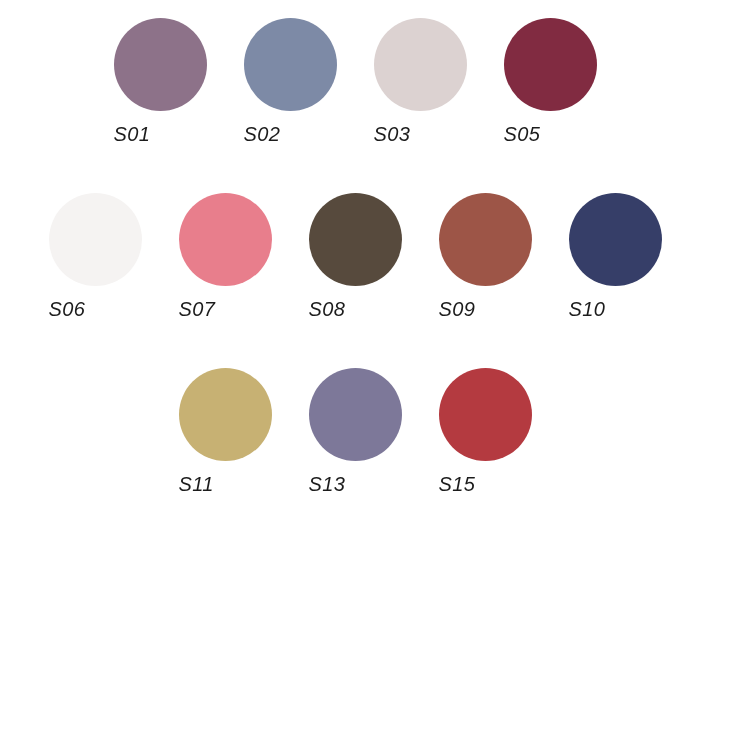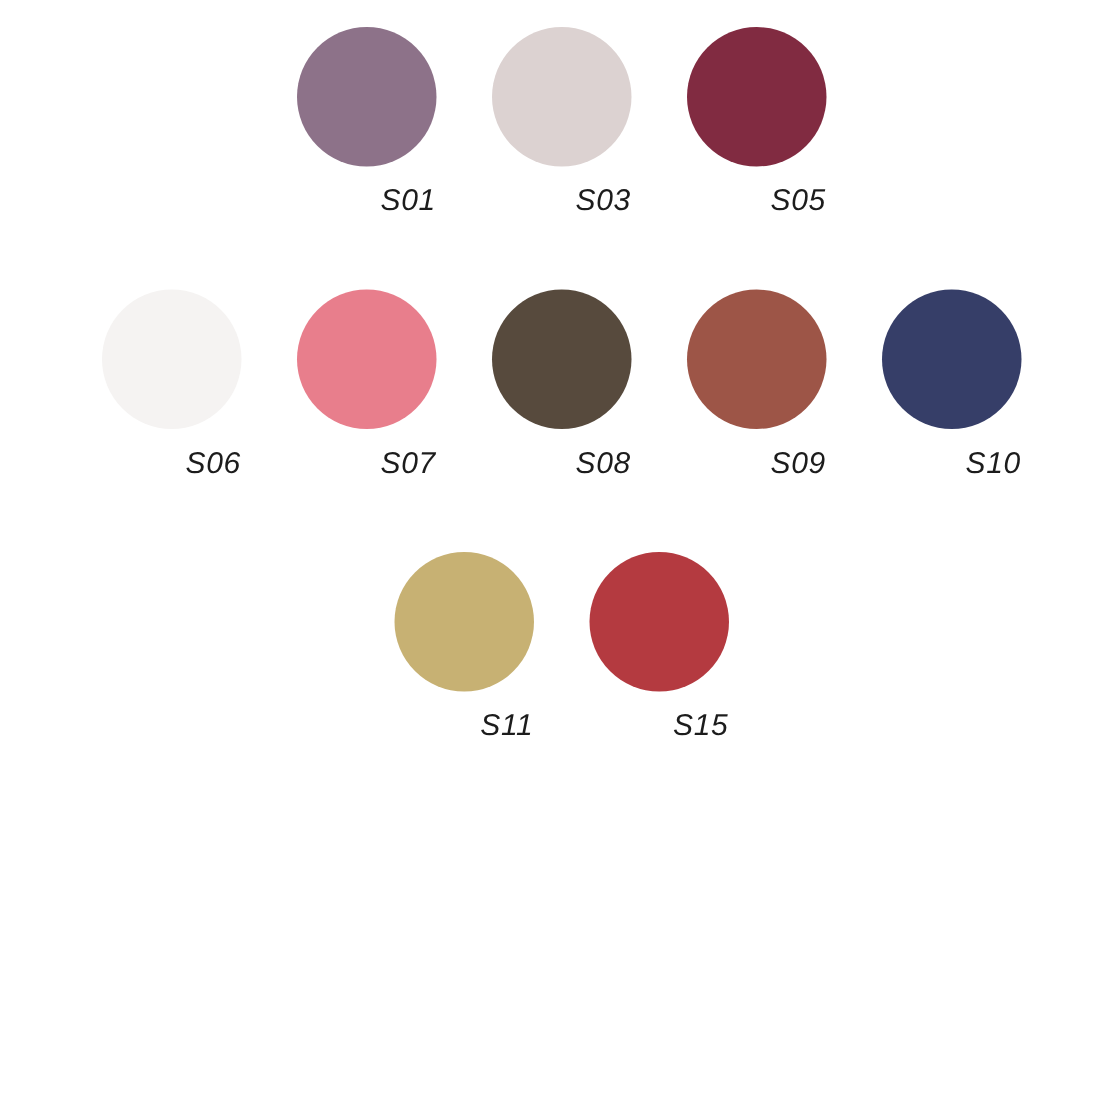--- a/index.html
+++ b/index.html
@@ -30,21 +30,21 @@
     justify-content: center;
     align-items: flex-start;
     height: 175px;
     gap: 18px;
   }
 
   .swatch-cell {
     width: 112px;
     display: flex;
     flex-direction: column;
-    align-items: flex-end;
+    align-items: flex-start;
   }
 
   .swatch-disc {
     width: 93px;
     height: 93px;
     border-radius: 50%;
     display: block;
   }
 
   .swatch-label {
@@ -62,20 +62,24 @@
 </style>
 </head>
 <body>
 
 <div id="palette-board">
 
   <div class="swatch-row">
     <div class="swatch-cell">
       <span class="swatch-disc" style="background: rgb(141, 114, 137);"></span>
       <span class="swatch-label">S01</span>
+    </div>
+    <div class="swatch-cell">
+      <span class="swatch-disc" style="background: rgb(125, 138, 166);"></span>
+      <span class="swatch-label">S02</span>
     </div>
     <div class="swatch-cell">
       <span class="swatch-disc" style="background: rgb(220, 210, 209);"></span>
       <span class="swatch-label">S03</span>
     </div>
     <div class="swatch-cell">
       <span class="swatch-disc" style="background: rgb(129, 43, 65);"></span>
       <span class="swatch-label">S05</span>
     </div>
   </div>
@@ -102,19 +106,23 @@
       <span class="swatch-label">S10</span>
     </div>
   </div>
 
   <div class="swatch-row">
     <div class="swatch-cell">
       <span class="swatch-disc" style="background: rgb(199, 177, 115);"></span>
       <span class="swatch-label">S11</span>
     </div>
     <div class="swatch-cell">
+      <span class="swatch-disc" style="background: rgb(125, 120, 153);"></span>
+      <span class="swatch-label">S13</span>
+    </div>
+    <div class="swatch-cell">
       <span class="swatch-disc" style="background: rgb(180, 58, 64);"></span>
       <span class="swatch-label">S15</span>
     </div>
   </div>
 
 
 </div>
 
 </body></html>

